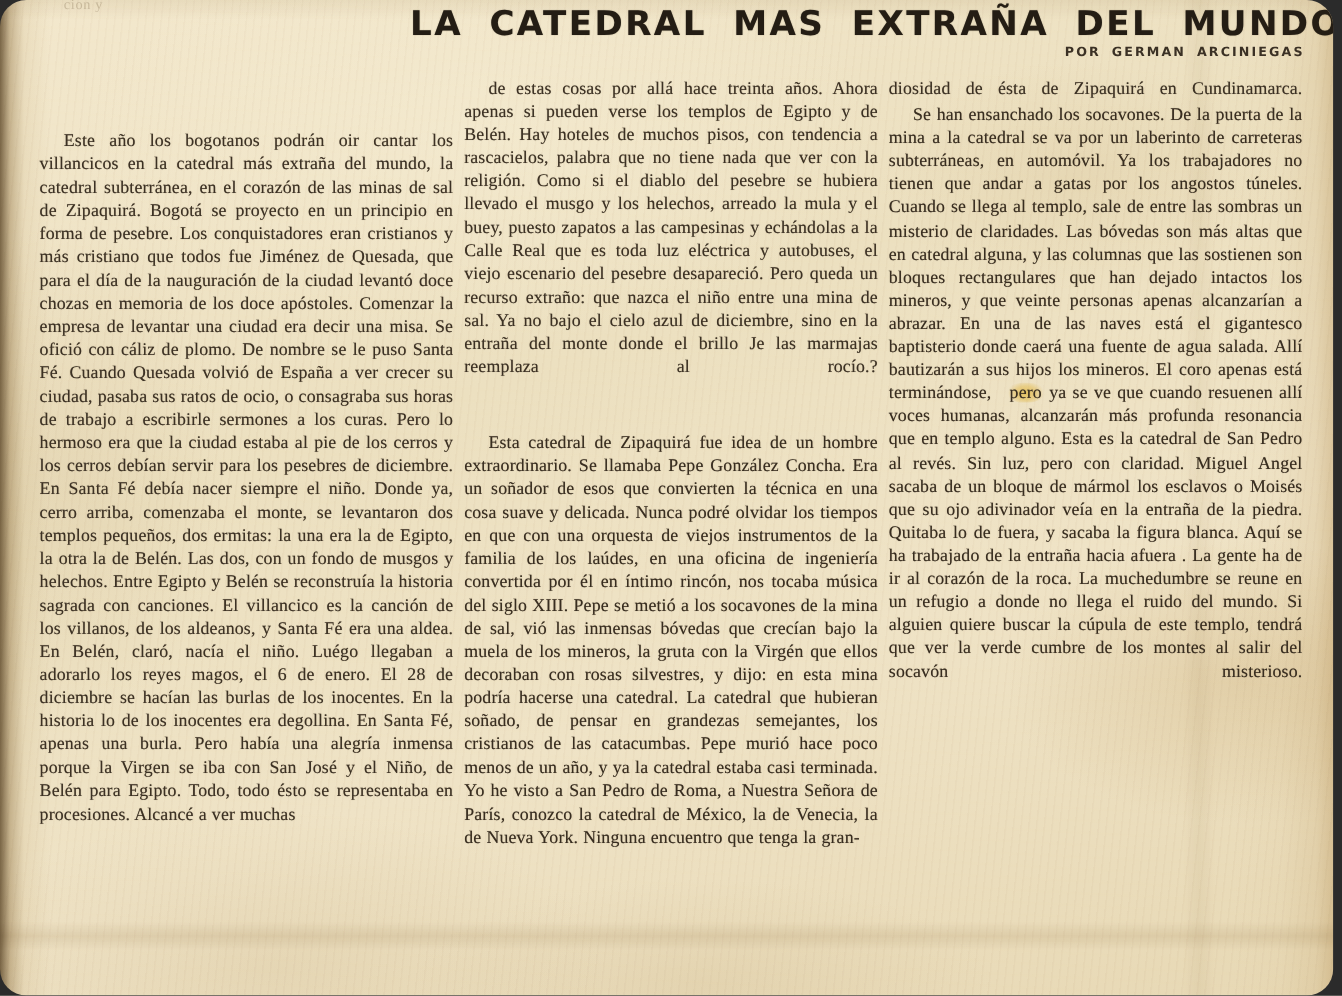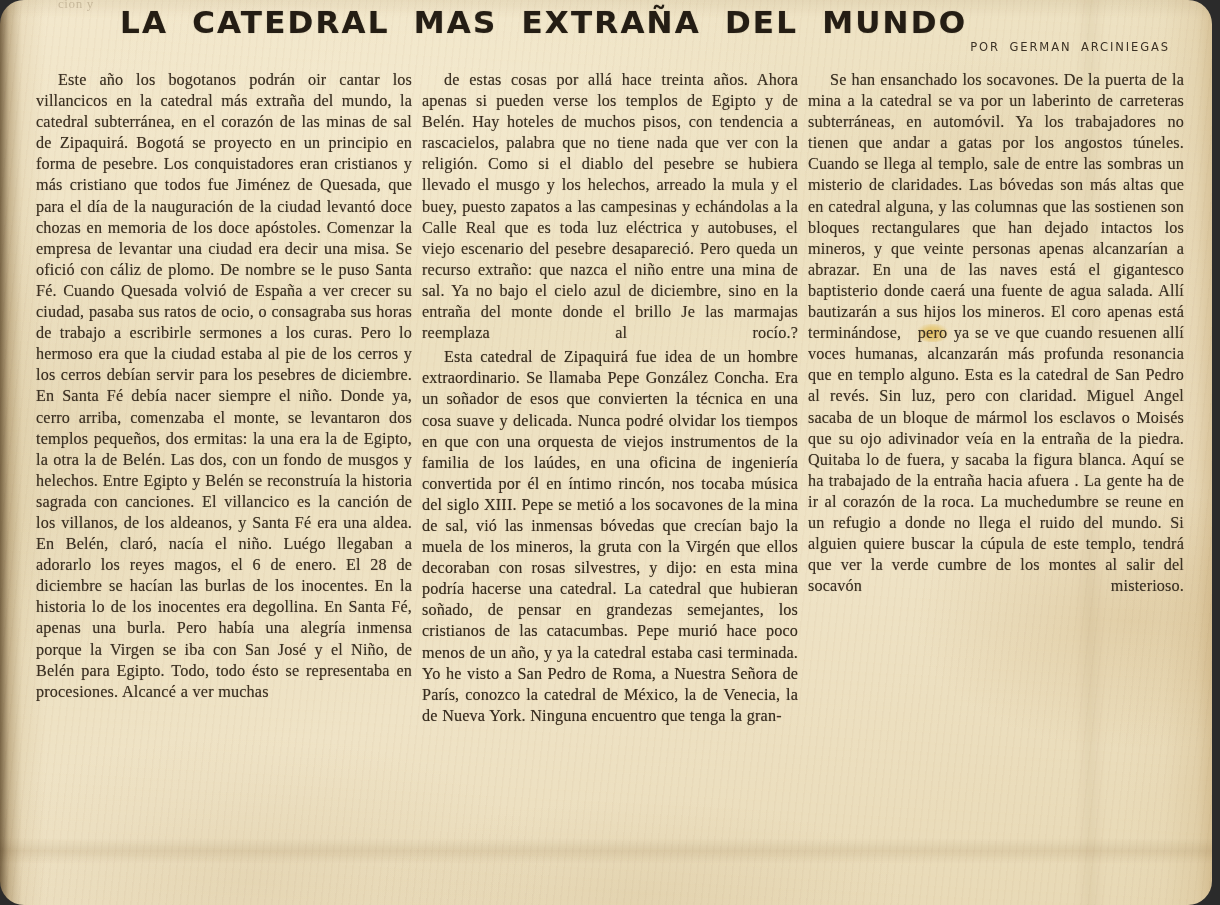--- a/index.html
+++ b/index.html
@@ -61,40 +61,40 @@
     filter: blur(0.6px);
     user-select: none;
   }
   #bleed-1 { left: 58px; top: -4px; }
 
   
   #masthead {
     position: absolute;
     left: 0; top: 4px;
     width: 1220px;
-    text-align: left;
+    text-align: right;
   }
   #headline {
     font-family: "DejaVu Sans", "Liberation Sans", sans-serif;
     font-weight: 700;
     font-size: 31px;
     letter-spacing: 2.2px;
     word-spacing: 11px;
     color: #241d14;
     margin: 0;
     padding-left: 120px;
     text-shadow: 0 0 1px rgba(60,48,30,0.5);
   }
   #byline {
     position: absolute;
-    right: 42px;
+    right: 26px;
     top: 40px;
     font-family: "DejaVu Sans", "Liberation Sans", sans-serif;
     font-size: 11.5px;
-    font-weight: 400;
+    font-weight: 700;
     letter-spacing: 1.9px;
     word-spacing: 4px;
     color: #3b3125;
   }
 
   
   #columns {
     position: absolute;
     left: 36px;
     top: 70px;
@@ -115,21 +115,21 @@
     line-height: 21.1px;
     text-align: justify;
     text-align-last: justify;
     color: #3a2f22;
     text-indent: 22px;
     letter-spacing: .15px;
     word-spacing: .4px;
     text-shadow: 0 0 .7px rgba(70,56,36,0.55);
   }
   .col p + p { margin-top: 3px; }
-  .col p.last { text-align-last: left; }
+  .col p.last { text-align-last: left; margin-top: 48px; }
 
   
   #col-3 .colinner { margin-top: 0; }
 
   
   .stain-word {
     position: relative;
     background: radial-gradient(ellipse 60% 68% at 50% 52%,
                 rgba(226,176,38,0.62) 0%,
                 rgba(224,178,52,0.42) 52%,
@@ -172,18 +172,19 @@
 
     <div class="col" id="col-2">
       <div class="colinner">
         <p>de estas cosas por allá hace treinta años. Ahora apenas si pueden verse los templos de Egipto y de Belén. Hay hoteles de muchos pisos, con tendencia a rascacielos, palabra que no tiene nada que ver con la religión. Como si el diablo del pesebre se hubiera llevado el musgo y los helechos, arreado la mula y el buey, puesto zapatos a las campesinas y echándolas a la Calle Real que es toda luz eléctrica y autobuses, el viejo escenario del pesebre desapareció. Pero queda un recurso extraño: que nazca el niño entre una mina de sal. Ya no bajo el cielo azul de diciembre, sino en la entraña del monte donde el brillo Je las marmajas reemplaza al rocío.?</p>
         <p class="last">Esta catedral de Zipaquirá fue idea de un hombre extraordinario. Se llamaba Pepe González Concha. Era un soñador de esos que convierten la técnica en una cosa suave y delicada. Nunca podré olvidar los tiempos en que con una orquesta de viejos instrumentos de la familia de los laúdes, en una oficina de ingeniería convertida por él en íntimo rincón, nos tocaba música del siglo XIII. Pepe se metió a los socavones de la mina de sal, vió las inmensas bóvedas que crecían bajo la muela de los mineros, la gruta con la Virgén que ellos decoraban con rosas silvestres, y dijo: en esta mina podría hacerse una catedral. La catedral que hubieran soñado, de pensar en grandezas semejantes, los cristianos de las catacumbas. Pepe murió hace poco menos de un año, y ya la catedral estaba casi terminada. Yo he visto a San Pedro de Roma, a Nuestra Señora de París, conozco la catedral de México, la de Venecia, la de Nueva York. Ninguna encuentro que tenga la gran-</p>
       </div>
     </div>
 
     <div class="col" id="col-3">
       <div class="colinner">
+        <p style="text-indent:0;">diosidad de ésta de Zipaquirá en Cundinamarca.</p>
         <p><span>Se han ensanchado los socavones. De la puerta de la mina a la catedral se va por un laberinto de carreteras subterráneas, en automóvil. Ya los trabajadores no tienen que andar a gatas por los angostos túneles. Cuando se llega al templo, sale de entre las sombras un misterio de claridades. Las bóvedas son más altas que en catedral alguna, y las columnas que las sostienen son bloques rectangulares que han dejado intactos los mineros, y que veinte personas apenas alcanzarían a abrazar. En una de las naves está el gigantesco baptisterio donde caerá una fuente de agua salada. Allí bautizarán a sus hijos los mineros. El coro apenas está terminándose,</span><span> </span><span class="stain-word">pero</span><span> </span><span>ya se ve que cuando resuenen allí voces humanas, alcanzarán más profunda resonancia que en templo alguno. Esta es la catedral de San Pedro al revés. Sin luz, pero con claridad. Miguel Angel sacaba de un bloque de mármol los esclavos o Moisés que su ojo adivinador veía en la entraña de la piedra. Quitaba lo de fuera, y sacaba la figura blanca. Aquí se ha trabajado de la entraña hacia afuera . La gente ha de ir al corazón de la roca. La muchedumbre se reune en un refugio a donde no llega el ruido del mundo. Si alguien quiere buscar la cúpula de este templo, tendrá que ver la verde cumbre de los montes al salir del socavón misterioso.</span></p>
       </div>
     </div>
 
   </div>
 </div>
 
 </body></html>

